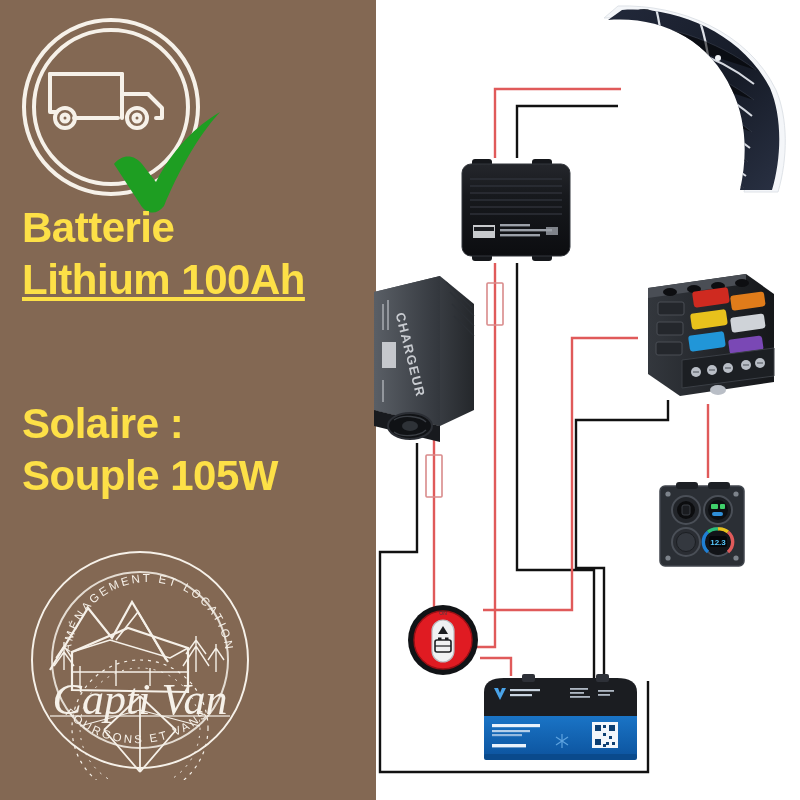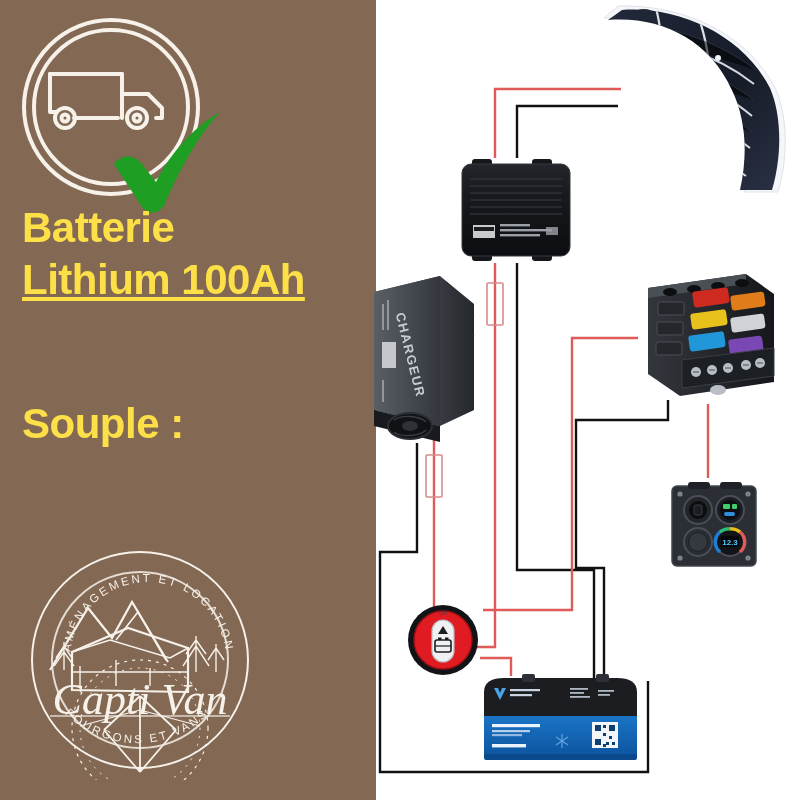--- a/index.html
+++ b/index.html
@@ -63,21 +63,21 @@
     background: #ffffff;
   }
   #wires { position: absolute; left: 0; top: 0; width: 424px; height: 800px; }
 
   
   .component { position: absolute; }
   #solar-panel   { left: 218px; top: 4px;   width: 200px; height: 190px; }
   #charge-ctrl   { left: 80px;  top: 155px; width: 120px; height: 110px; }
   #charger       { left: -22px; top: 270px; width: 130px; height: 175px; }
   #fuse-box      { left: 258px; top: 270px; width: 150px; height: 130px; }
-  #socket-panel  { left: 292px; top: 478px; width: 92px; height: 100px; }
+  #socket-panel  { left: 280px; top: 478px; width: 92px; height: 100px; }
   #kill-switch   { left: 31px;  top: 604px; width: 72px; height: 72px; }
   #battery       { left: 102px; top: 672px; width: 165px; height: 90px; }
   .component svg { width: 100%; height: 100%; display: block; }
 </style>
 </head>
 <body>
 
 <div id="root">
 
   <div id="left-panel">
@@ -101,21 +101,22 @@
       </svg>
 
       <svg id="check-icon" viewBox="0 0 120 120">
         <path d="M10 62 C18 52 30 52 38 62 L52 80 C68 48 92 24 116 10
                  C94 34 74 70 60 104 C52 114 42 112 36 102 Z" fill="#1e9e22"></path>
       </svg>
     </div>
 
     <div class="headline" id="line-batterie">Batterie</div>
     <div class="headline" id="line-lithium">Lithium 100Ah</div>
-    <div class="headline" id="line-solaire">Souple :</div>
+    <div class="headline" id="line-solaire">Solaire :</div>
+    <div class="headline" id="line-souple">Souple 105W</div>
 
     <div id="logo">
       <svg viewBox="0 0 250 260">
         <defs>
           <path id="arcTop" d="M 50 140 A 78 78 0 0 1 206 140"></path>
           <path id="arcBot" d="M 22 160 A 103 103 0 0 0 212 160"></path>
         </defs>
         <g fill="none" stroke="#f6f1e9" stroke-width="2">
 
           <circle cx="120" cy="140" r="108"></circle>

